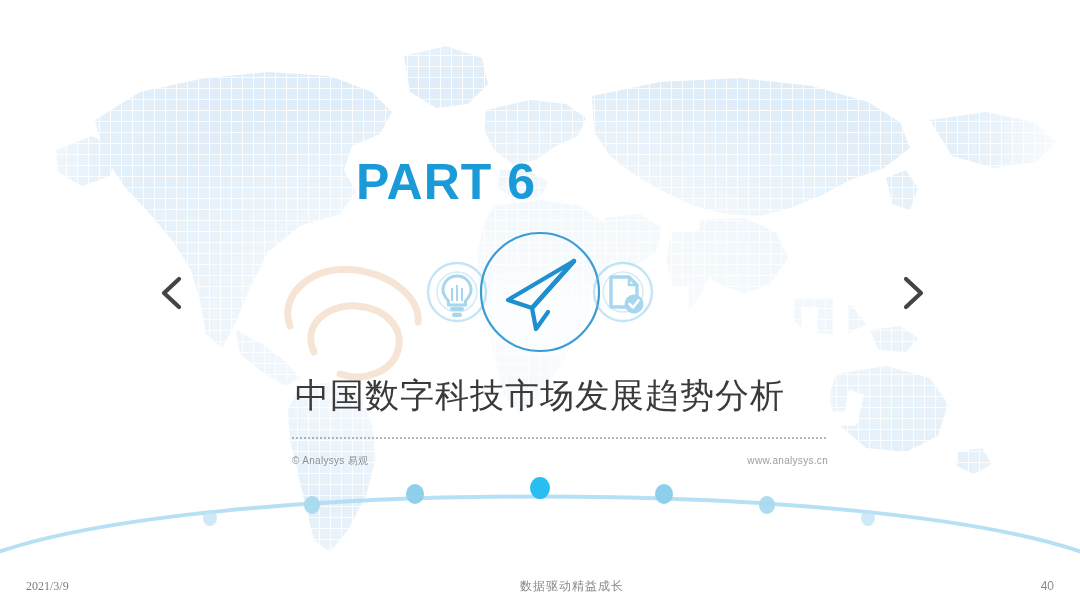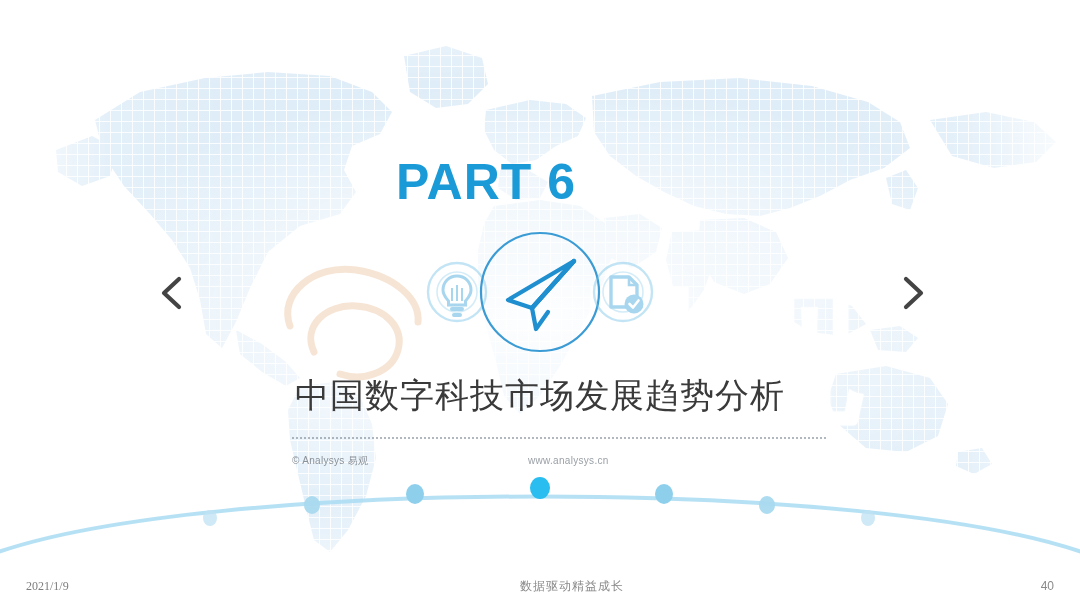--- a/index.html
+++ b/index.html
@@ -87,21 +87,20 @@
     left: 0;
     top: 152px;
     width: 892px;
     text-align: center;
     font-size: 50px;
     line-height: 60px;
     font-weight: 700;
     letter-spacing: 1px;
     color: #1b9ad8;
     font-family: "Liberation Sans", sans-serif;
-    margin-left: 40px;
   }
 
   
   .icon-cluster {
     position: absolute;
     left: 415px;
     top: 228px;
     width: 250px;
     height: 130px;
   }
@@ -176,21 +175,21 @@
     letter-spacing: .3px;
     font-family: "Liberation Sans", sans-serif;
     text-align: center;
   }
 
   .credit-right {
     position: absolute;
     left: 528px;
     top: 454px;
     width: 300px;
-    text-align: left;
+    text-align: right;
     font-size: 10px;
     line-height: 14px;
     color: #9aa0a6;
     letter-spacing: .3px;
     font-family: "Liberation Sans", sans-serif;
   }
 
   
   .arc-layer {
     position: absolute;
@@ -353,17 +352,17 @@
       <ellipse cx="210" cy="63" rx="7" ry="8" fill="#bfe2f3" opacity="0.75"></ellipse>
       <ellipse cx="312" cy="50" rx="8" ry="9" fill="#a9d9ef" opacity="0.95"></ellipse>
       <ellipse cx="415" cy="39" rx="9" ry="10" fill="#8ecfec"></ellipse>
       <ellipse cx="540" cy="33" rx="10" ry="11" fill="#29bdf0"></ellipse>
       <ellipse cx="664" cy="39" rx="9" ry="10" fill="#8ecfec"></ellipse>
       <ellipse cx="767" cy="50" rx="8" ry="9" fill="#a9d9ef" opacity="0.95"></ellipse>
       <ellipse cx="868" cy="63" rx="7" ry="8" fill="#bfe2f3" opacity="0.75"></ellipse>
     </g>
   </svg>
 
-  <div class="footer-date">2021/1/9</div>
+  <div class="footer-date">2021/3/9</div>
   <div class="footer-center">数据驱动精益成长</div>
   <div class="footer-page">40</div>
 
 </div>
 
 </body></html>

